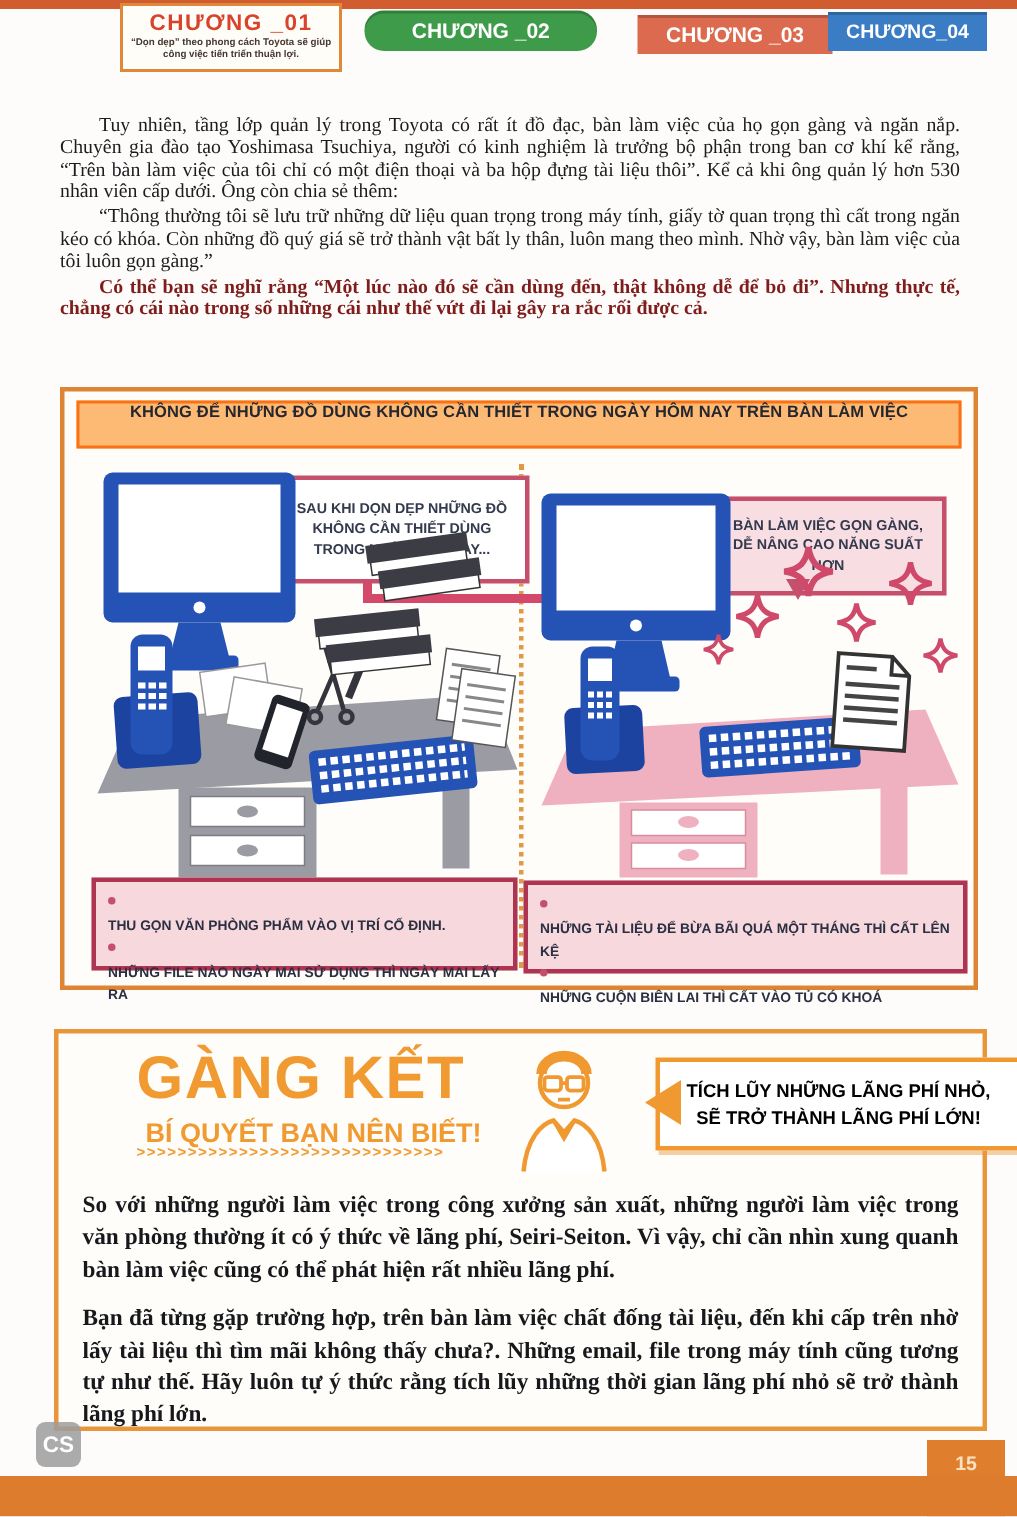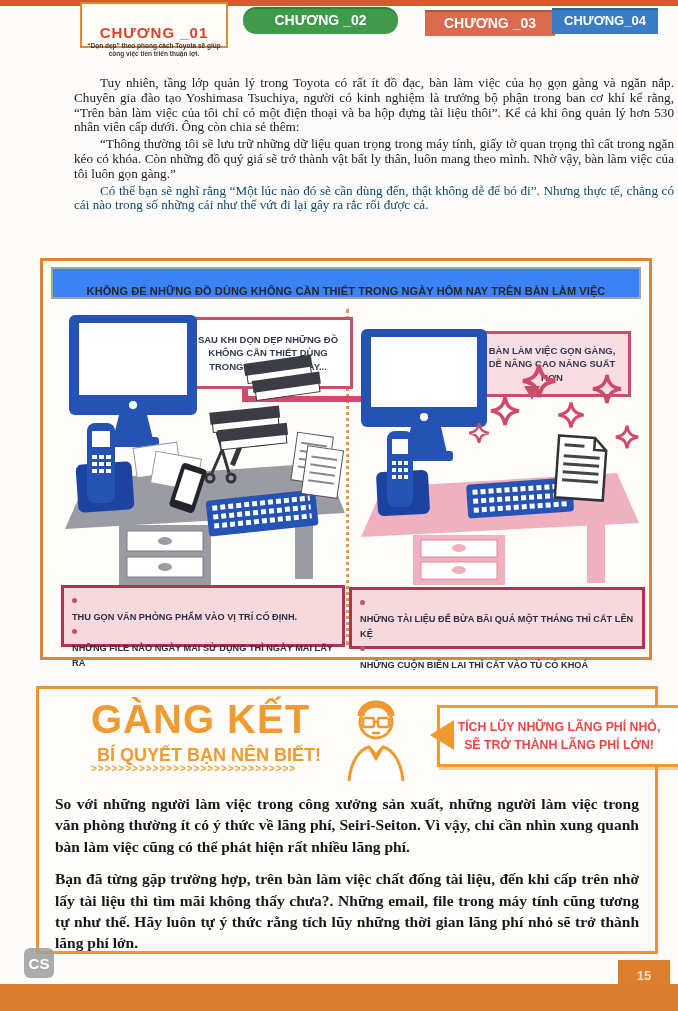--- a/index.html
+++ b/index.html
@@ -7,37 +7,37 @@
   .page {
     position:relative; width:678px; height:1011px; margin:0 auto;
     background:#fdfcfa; overflow:hidden;
     font-family:"Liberation Sans", sans-serif;
   }
   
   .top-strip { position:absolute; left:0; top:0; width:678px; height:6px; background:#d05c30; }
   .tab { position:absolute; text-align:center; color:#fff; font-weight:bold; font-size:14px;
          line-height:27px; box-shadow:inset 0 2px 0 rgba(0,0,0,.18); }
   .tab1 { left:80px; top:2px; width:148px; height:46px; background:#fffdf8;
-          border:2px solid #e0883a; box-shadow:none; color:#d9422b; line-height:normal; padding-top:20px;}
+          border:2px solid #e0883a; box-shadow:none; color:#d9422b; line-height:normal; padding-top:3px;}
   .tab1 .t1label { font-size:15px; font-weight:bold; letter-spacing:1px; color:#d9422b; }
   .tab1 .t1sub { font-size:6.5px; font-weight:bold; color:#45372e; line-height:1.3; padding:1px 4px 0 4px; }
   .tab2 { left:243px; top:7px; width:155px; height:27px; background:#3e9b4a;border-radius:13px; }
   .tab3 { left:425px; top:10px; width:130px; height:26px; background:#dc6a4e; line-height:26px;}
   .tab4 { left:552px; top:8px; width:106px; height:26px; background:#3b7dc4; font-size:13px; line-height:26px;}
   
   .intro { position:absolute; left:40px; top:74px; width:600px;
            font-family:"Liberation Serif", serif; font-size:13.2px; line-height:14.8px;
-           color:#1c1c1e; text-align:justify;margin-left:34px; }
+           color:#1c1c1e; text-align:justify; }
   .intro p { text-indent:26px; margin-top:2px; }
-  .intro p.accent { color:#0c4a6e; font-weight:400; }
+  .intro p.accent { color:#7f1d1d; font-weight:700; }
   
   .diagram { position:absolute; left:40px; top:258px; width:612px; height:402px;
              border:3px solid #dd8435; background:#fffdf9; }
   .diagram-title { position:absolute; left:8px; top:6px; width:590px; height:32px;
-                   border:2px solid #a3a3a3; display:flex; align-items:flex-end; background:#3b82f6; }
+                   border:2px solid #f97316; display:flex; align-items:flex-start; background:#fdba74; }
   .diagram-title .cap { width:13px; background:#f6e2bd; }
   .diagram-title .cap.l { border-right:2px solid #dd8435; }
   .diagram-title .cap.r { border-left:2px solid #dd8435; }
   .diagram-title .ttl { flex:1; display:flex; align-items:center; justify-content:center;
                         font-size:11px; font-weight:bold; color:#26262e; letter-spacing:.1px; }
   .divider { position:absolute; left:303px; top:48px; height:336px; border-left:3px dotted #e09a45; }
   .bubble { position:absolute; border:3px solid #c5506b; background:#fff; color:#333a4d;
             font-size:9.5px; font-weight:bold; text-align:center; line-height:1.4;
             display:flex; align-items:center; justify-content:center; padding:4px 8px; }
   .bubble-left  { left:140px; top:56px; width:170px; height:72px; }
@@ -60,21 +60,21 @@
                color:#f09a31; letter-spacing:1px; }
   .sum-sub { position:absolute; left:58px; top:56px; font-size:18px; font-weight:bold; color:#f09a31; }
   .sum-chev { position:absolute; left:52px; top:74px; font-size:10px; font-weight:bold;
               color:#f09a31; letter-spacing:1px; }
   .sum-person { position:absolute; left:305px; top:8px; }
   .sum-bubble { position:absolute; left:398px; top:16px; width:244px; height:62px;
                 border:3px solid #ef9930; background:#fff; box-shadow:2px 3px 0 rgba(232,150,60,.45);
                 display:flex; flex-direction:column; align-items:center; justify-content:center; }
   .sum-bubble::before { content:""; position:absolute; left:-25px; top:12px;
                 border:15px solid transparent; border-right:24px solid #ef9930; }
-  .sum-bubble div { font-size:12.3px; font-weight:bold; color:#ef4444; line-height:1.5; }
+  .sum-bubble div { font-size:12.3px; font-weight:bold; color:#000000; line-height:1.5; }
   .sum-paras { position:absolute; left:16px; right:16px; top:104px;
                font-family:"Liberation Serif", serif; font-size:15.5px; font-weight:700;
                line-height:1.38; color:#17181c; text-align:justify; }
   .sum-paras p + p { margin-top:11px; }
   
   .watermark { position:absolute; left:24px; top:948px; display:flex; align-items:center; gap:10px; opacity:.85;text-align:center; }
   .cs-logo { width:30px; height:30px; background:#9e9e9e; border-radius:6px; color:#fff;
              font-weight:bold; font-size:15px; display:flex; align-items:center; justify-content:center; }
   .cs-text { font-size:22px; color:#a6a6a6; }
   .bottom-bar { position:absolute; left:0; top:984px; width:678px; height:27px; background:#dd7c2c; }

